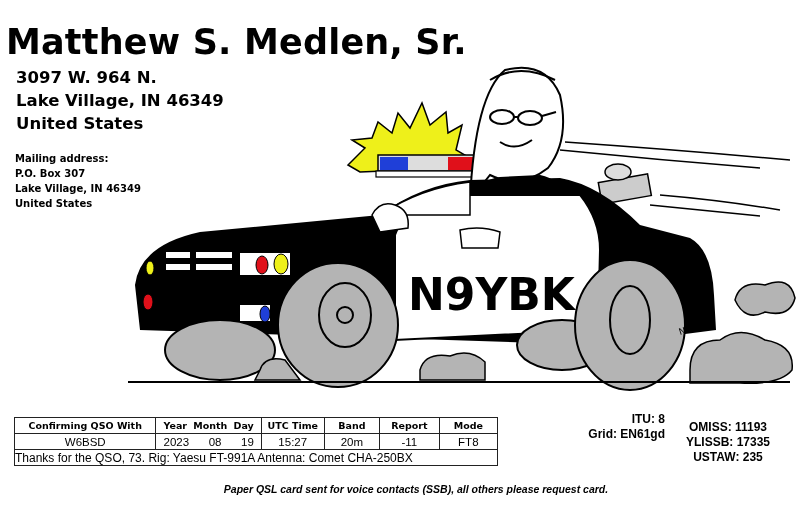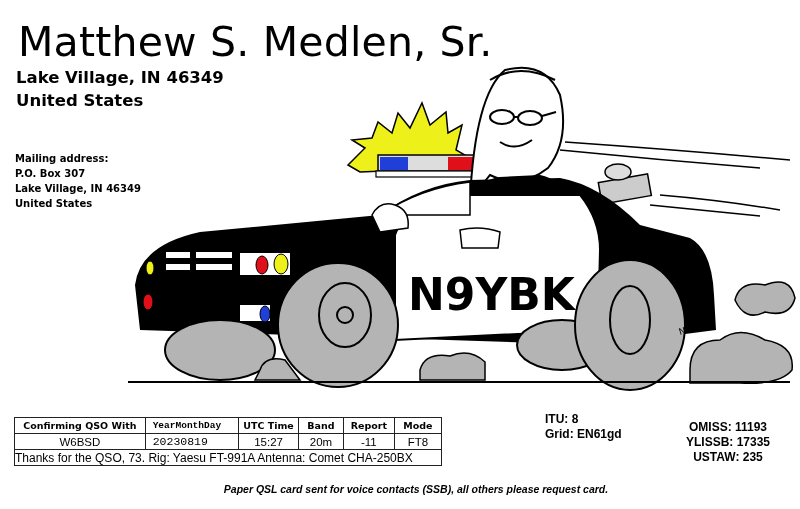--- a/index.html
+++ b/index.html
@@ -1,67 +1,68 @@
 <!DOCTYPE html>
 <html><head>
 <meta charset="utf-8">
 <style>
   * { box-sizing: border-box; margin: 0; padding: 0; }
   html, body { width: 800px; height: 509px; background: #ffffff; overflow: hidden; }
   body { position: relative; font-family: "Liberation Sans", sans-serif; color: #000; }
 
   .name {
-    position: absolute; left: 18px; top: 22px;
-    font-family: "DejaVu Sans", sans-serif; font-weight: 400;
-    font-size: 41px; letter-spacing: 0.2px; line-height: 40px;
+    position: absolute; left: 6px; top: 22px;
+    font-family: "DejaVu Sans", sans-serif; font-weight: 700;
+    font-size: 35px; letter-spacing: 0.2px; line-height: 40px;
   }
   .address {
     position: absolute; left: 16px; top: 66px;
     font-family: "DejaVu Sans", sans-serif; font-weight: bold;
     font-size: 16.5px; line-height: 23px;
   }
   .mailing {
     position: absolute; left: 15px; top: 151px;
     font-family: "DejaVu Sans", sans-serif; font-weight: bold;
     font-size: 10px; line-height: 15px;
   }
 
   .art { position: absolute; left: 128px; top: 55px; width: 672px; height: 340px; }
 
   .qso-table {
-    position: absolute; left: 14px; top: 417px; width: 428px;
+    position: absolute; left: 14px; top: 417px; width: 484px;
     border-collapse: collapse; font-size: 11.5px; border-radius: 18px;
   }
   .qso-table td, .qso-table th {
     border: 1.2px solid #222; text-align: center; height: 16px; padding: 0 3px;
     line-height: 14px; white-space: nowrap;
   }
   .qso-table th { font-family: "DejaVu Sans", sans-serif; font-weight: bold; font-size: 9.5px; }
   .qso-table td.note { text-align: left; padding-left: 0; font-size: 12px; }
-  .ymd { display: flex; justify-content: flex-start; padding: 0 4px; font-family: Liberation Mono, monospace; }
+  .ymd { display: flex; justify-content: space-between; padding: 0 4px; }
 
   .zones {
     position: absolute; left: 545px; top: 412px; width: 120px;
-    text-align: left; font-weight: bold; font-size: 12px; line-height: 14.5px;
+    text-align: right; font-weight: bold; font-size: 12px; line-height: 14.5px;
   }
   .awards {
     position: absolute; left: 668px; top: 420px; width: 120px;
     text-align: center; font-weight: bold; font-size: 12px; line-height: 15px;
   }
   .footer {
     position: absolute; left: 16px; top: 483px; width: 800px; text-align: center;
     font-weight: bold; font-style: italic; font-size: 10.5px;
   }
 </style>
 </head>
 <body>
 
 <div class="name">Matthew S. Medlen, Sr.</div>
 
 <div class="address">
+  <div>3097 W. 964 N.</div>
   <div>Lake Village, IN 46349</div>
   <div>United States</div>
 </div>
 
 <div class="mailing">
   <div>Mailing address:</div>
   <div>P.O. Box 307</div>
   <div>Lake Village, IN 46349</div>
   <div>United States</div>
 </div>

